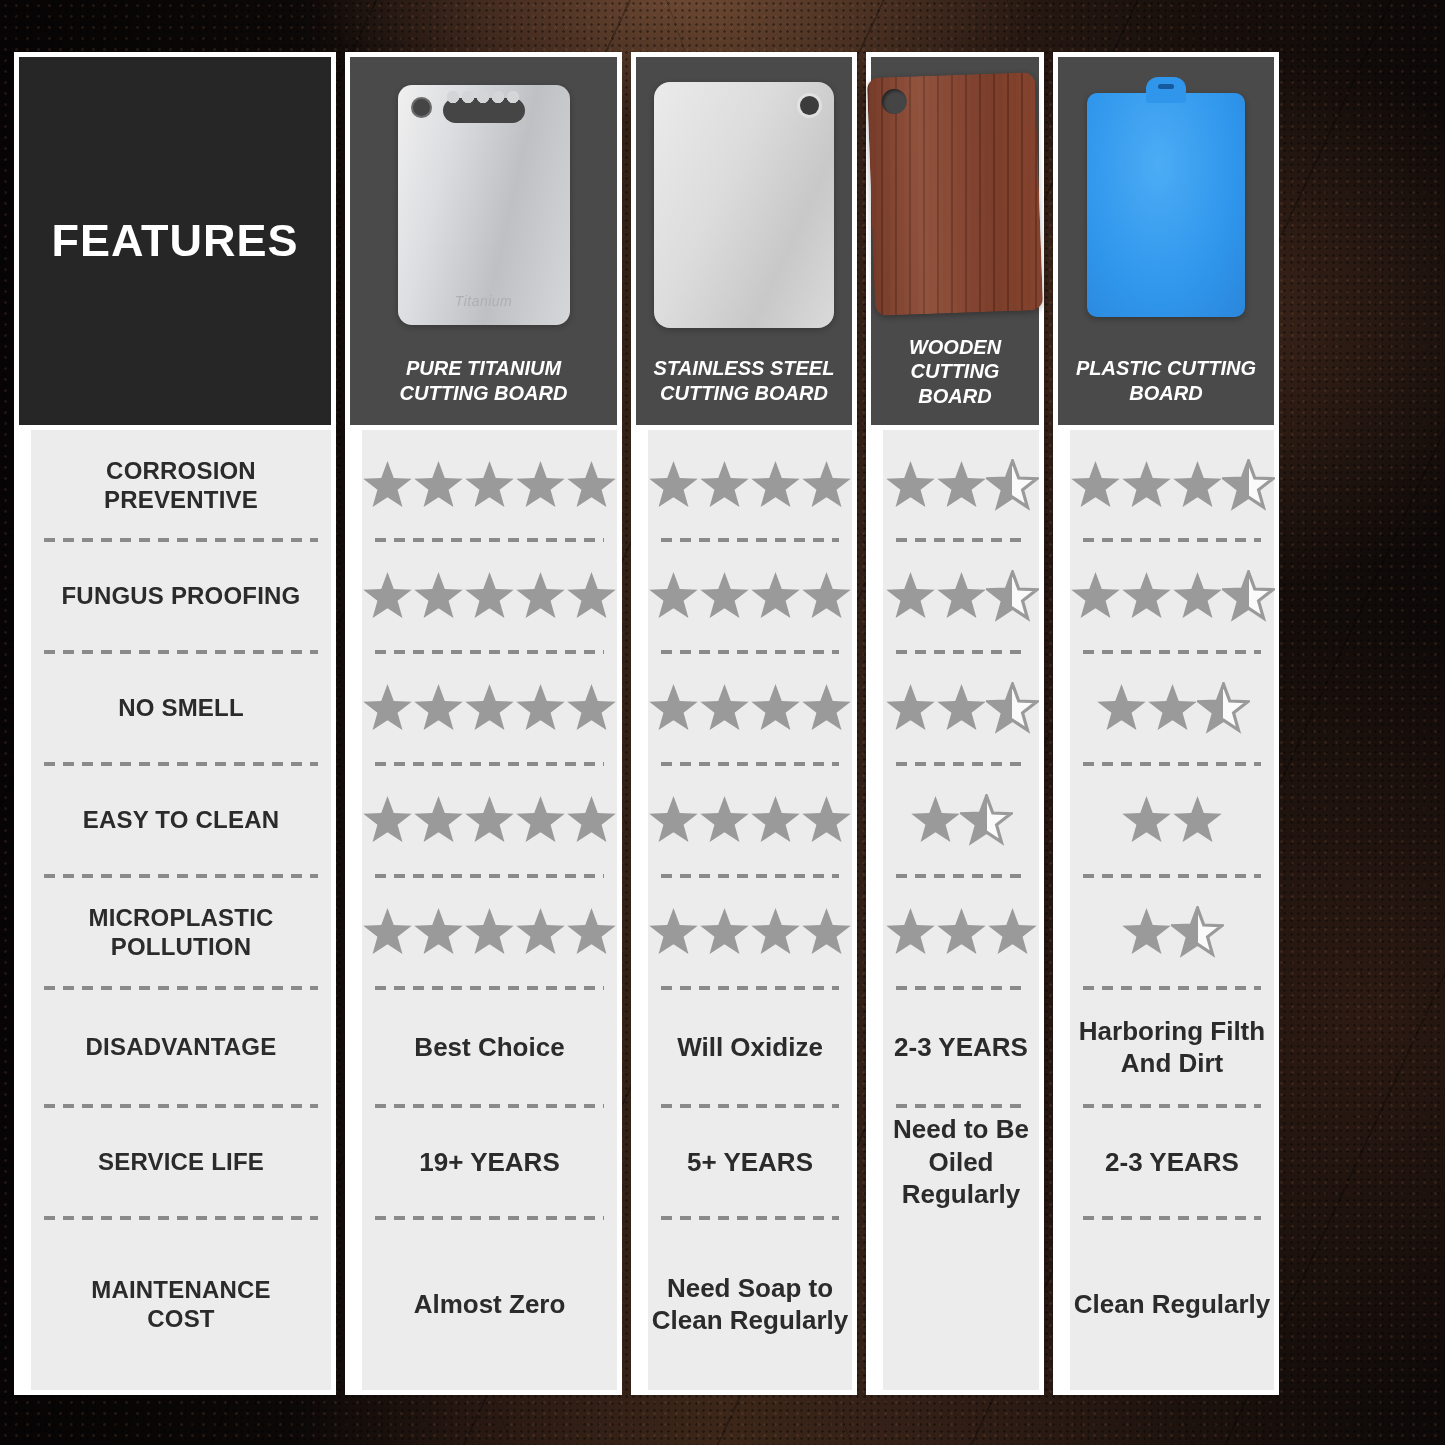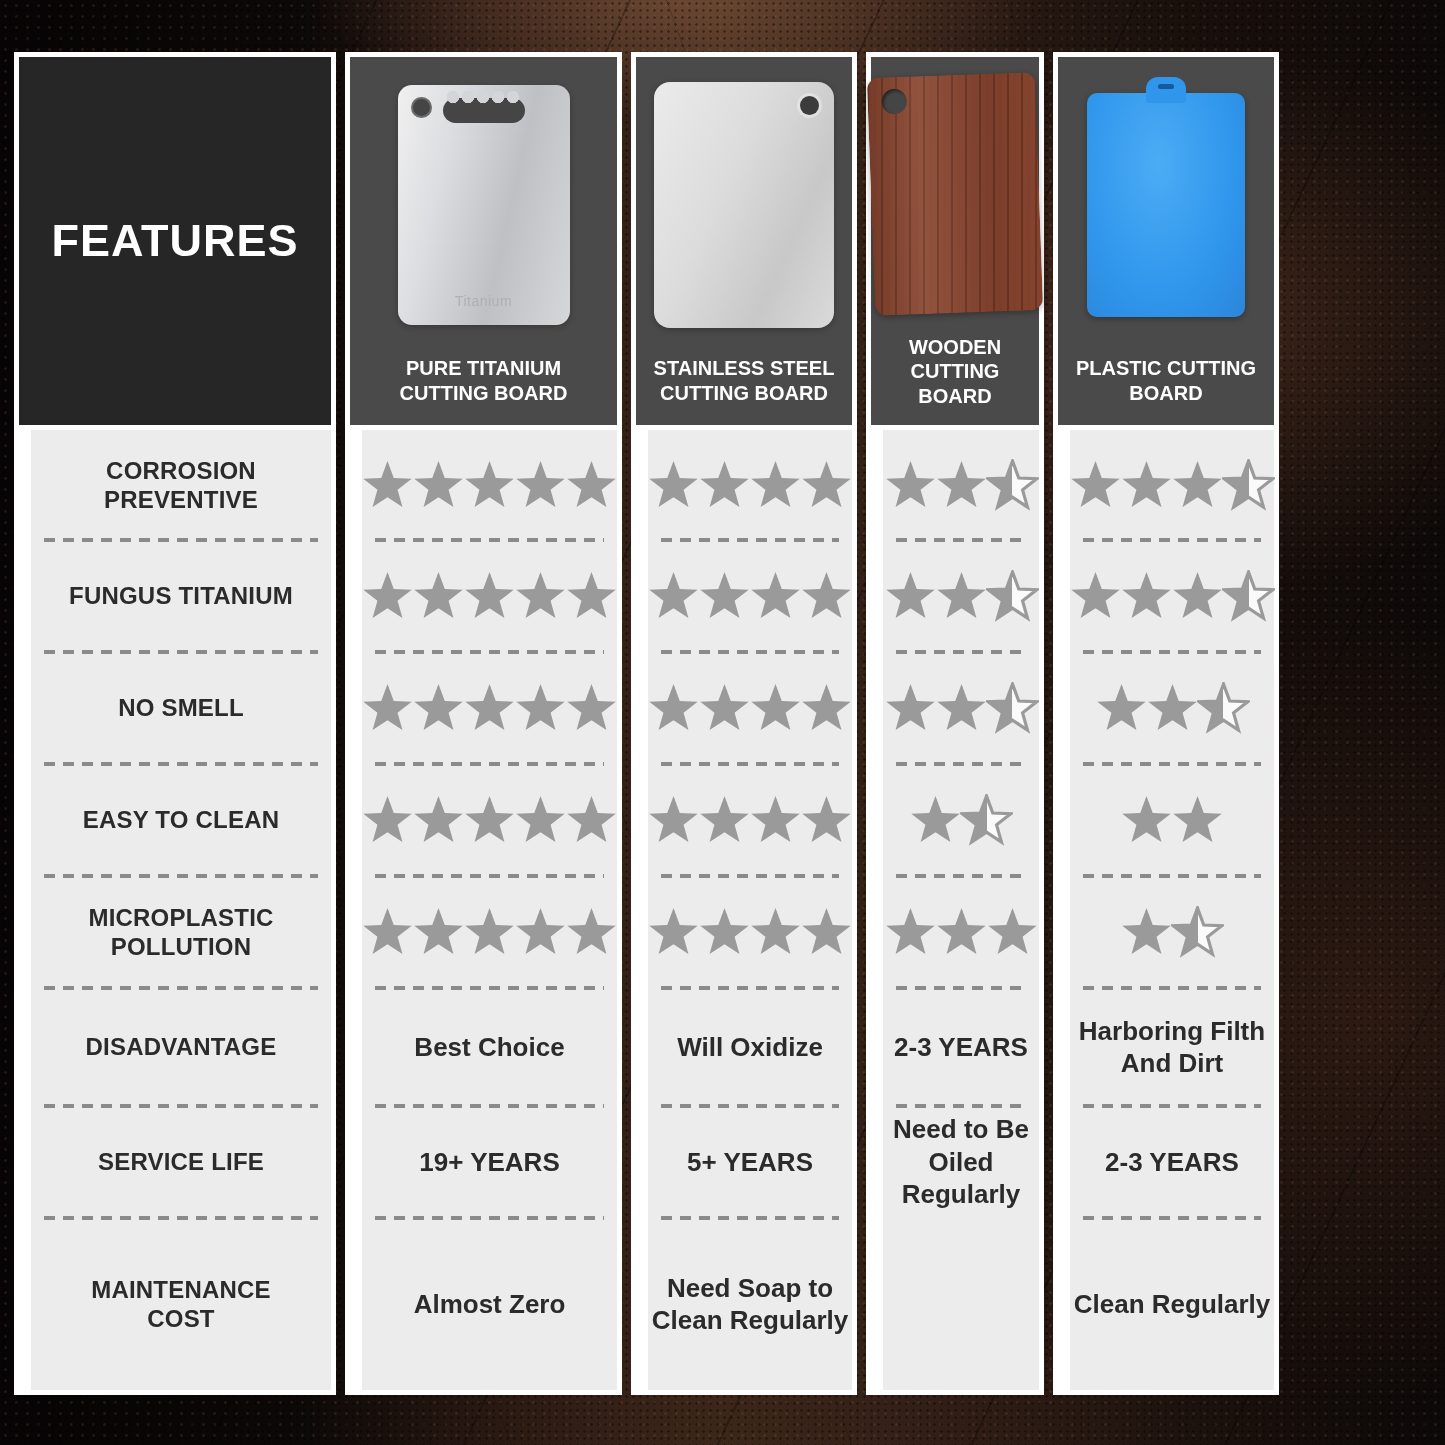--- a/index.html
+++ b/index.html
@@ -35,21 +35,21 @@
   }
   .col.features{width:322px;flex:0 0 auto;}
   .col.product{flex:1 1 0;}
 
   .header{
     height:368px;flex:0 0 auto;position:relative;
     border-bottom:5px solid var(--frame_white,#fff);
     display:flex;flex-direction:column;align-items:center;box-sizing:content-box;
   }
   .header.dark{background:var(--features_header_bg,#262626);justify-content:center;}
-  .header.gray{background:var(--product_header_bg,#4a4a4a);}
+  .header.gray{background:var(--product_header_bg,#4a4a4a);font-style:italic;}
 
   .features-title{
     color:#fff;font-weight:bold;font-size:45px;letter-spacing:1px;
   }
   .board-area{flex:1 1 auto;width:100%;display:flex;align-items:center;justify-content:center;padding-top:18px;box-sizing:border-box;}
   .product-title{
     flex:0 0 auto;color:var(--title_white,#fff);font-weight:bold;font-size:20px;line-height:1.22;
     text-align:center;padding:0 10px 20px;max-width:236px;margin-top:22px;
   }
 
@@ -133,21 +133,21 @@
 <div class="table">
   <div class="col features">
     <div class="header dark">
       <span class="features-title">FEATURES</span>
     </div>
     <div class="body">
         <div class="row">
           <div class="feature-label">CORROSION PREVENTIVE</div>
         </div>
         <div class="row">
-          <div class="feature-label">FUNGUS TITANIUM</div>
+          <div class="feature-label">FUNGUS PROOFING</div>
         </div>
         <div class="row">
           <div class="feature-label">NO SMELL</div>
         </div>
         <div class="row">
           <div class="feature-label">EASY TO CLEAN</div>
         </div>
         <div class="row">
           <div class="feature-label">MICROPLASTIC POLLUTION</div>
         </div>

